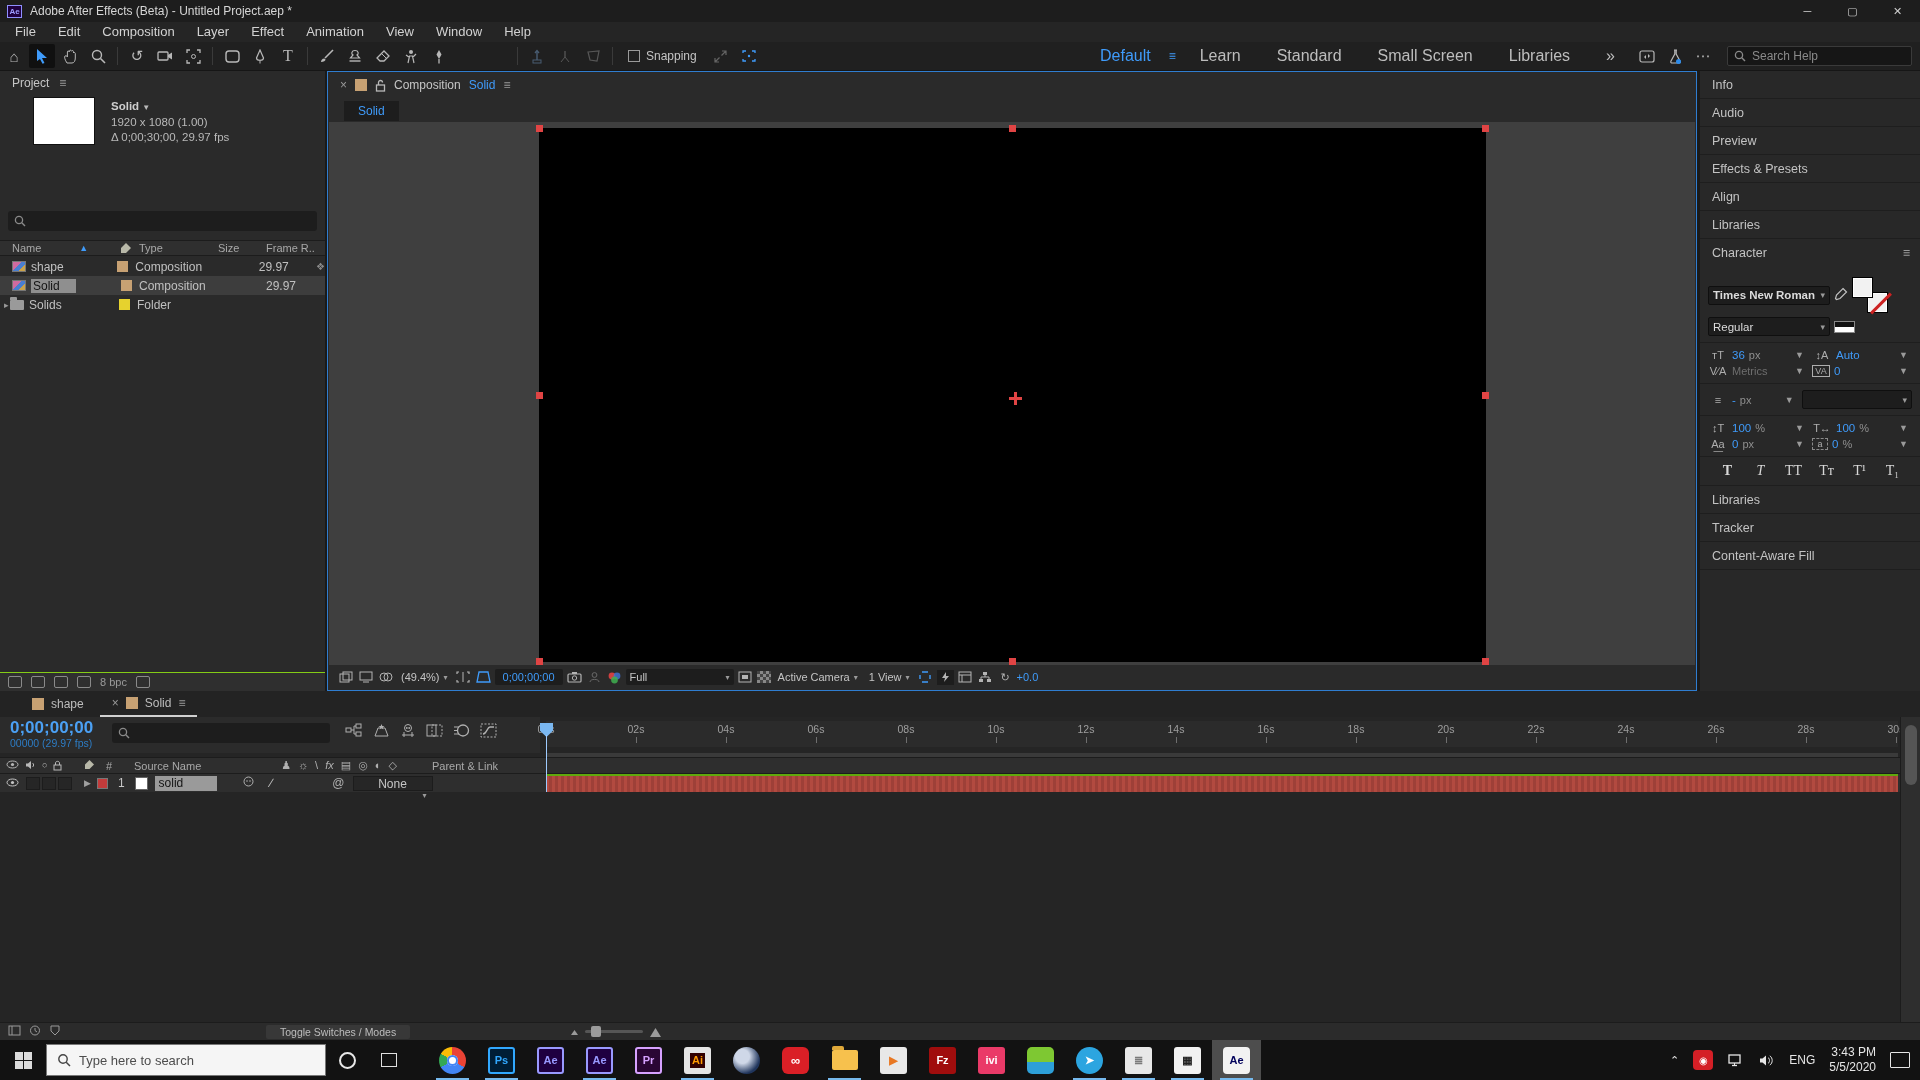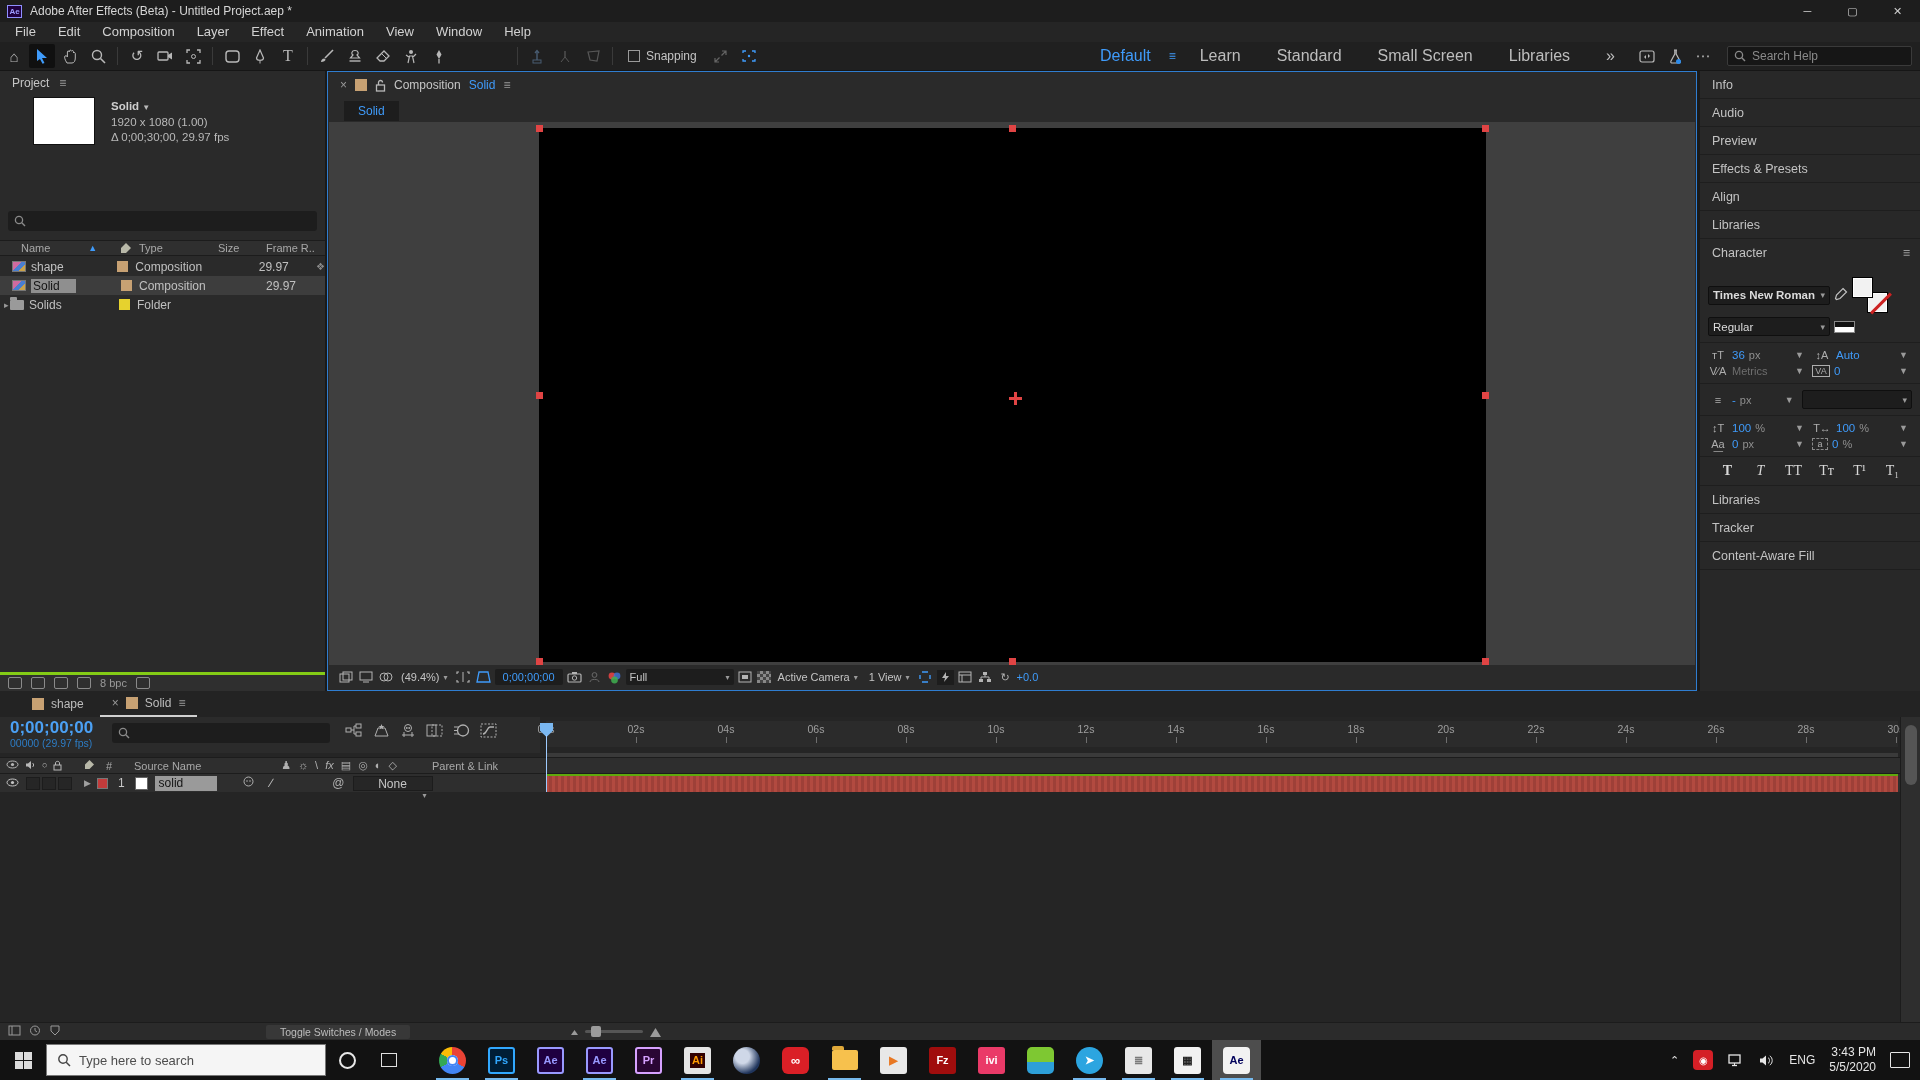--- a/index.html
+++ b/index.html
@@ -49,37 +49,37 @@
   .pp-head { height:24px; display:flex; align-items:center; padding-left:12px; color:#c6c6c6; gap:10px; }
   .pp-preview { position:absolute; left:0; top:26px; display:flex; padding-left:33px; gap:16px; }
   .pp-thumb { width:62px; height:48px; background:#fff; border:1px solid #111; }
   .pp-info { font-size:11.5px; color:#b9b9b9; line-height:15px; padding-top:2px; }
   .pp-info .nm { font-weight:bold; color:#cfcfcf; }
   .pp-search { position:absolute; left:8px; top:140px; width:309px; height:20px; background:#1d1d1d;
                border-radius:3px; display:flex; align-items:center; color:#9a9a9a; }
   .pp-cols { position:absolute; left:0; top:169px; width:325px; height:16px; background:#2f2f2f;
              border-top:1px solid #1c1c1c; border-bottom:1px solid #1c1c1c; display:flex;
              font-size:11px; color:#a8a8a8; align-items:center; }
-  .col-name { width:113px; padding-left:21px; display:flex; align-items:center; }
+  .col-name { width:113px; padding-left:12px; display:flex; align-items:center; }
   .col-tag { width:26px; display:flex; justify-content:center; }
   .col-type { width:79px; }
   .col-size { width:48px; }
   .col-frame { width:59px; }
   .sort-tri { color:#3f9bfa; font-size:9px; margin-left:38px; }
   .pp-row { position:absolute; left:0; width:325px; height:19px; display:flex; align-items:center;
             font-size:12px; color:#c0c0c0; }
   .pp-row .cell-name { width:113px; display:flex; align-items:center; gap:5px; padding-left:12px; }
   .pp-row.sel { background:#3d3d3d; }
   .pp-row.sel .name-chip { background:#8f8f8f; color:#141414; padding:0 16px 0 2px; }
   .fitem-ico { width:14px; height:11px; background:linear-gradient(135deg,#d06ba0 0 40%,#4a7ed0 40% 70%,#caa24a 70%); border:1px solid #777; }
   .folder-ico { width:14px; height:10px; background:#9a9a9a; border-radius:1px; position:relative; }
   .folder-ico:before { content:""; position:absolute; left:0; top:-3px; width:7px; height:3px; background:#9a9a9a; border-radius:1px 1px 0 0; }
   .tag-sq { width:11px; height:11px; }
   .pp-footer { position:absolute; left:0; top:601px; width:325px; height:19px; background:#2f2f2f;
-               border-top:3px solid #84cc16; display:flex; align-items:center; gap:9px; padding-left:8px;
+               border-top:1px solid #84cc16; display:flex; align-items:center; gap:9px; padding-left:8px;
                color:#9a9a9a; font-size:11px; }
   .f-ico { width:14px; height:12px; border:1px solid #8a8a8a; border-radius:2px; }
 
   
   .comp { position:absolute; left:327px; top:0; width:1370px; height:620px; background:#2a2a2a;
           border:1px solid #2f7dd0; }
   .cp-tabbar { height:26px; display:flex; align-items:center; gap:8px; padding-left:12px; color:#c6c6c6; }
   .tan-sq { width:12px; height:12px; background:#c7a173; }
   .blue { color:#3f9bfa; }
   .cp-subtab { position:absolute; left:16px; top:29px; height:20px; padding:0 14px; background:#1d1d1d;

